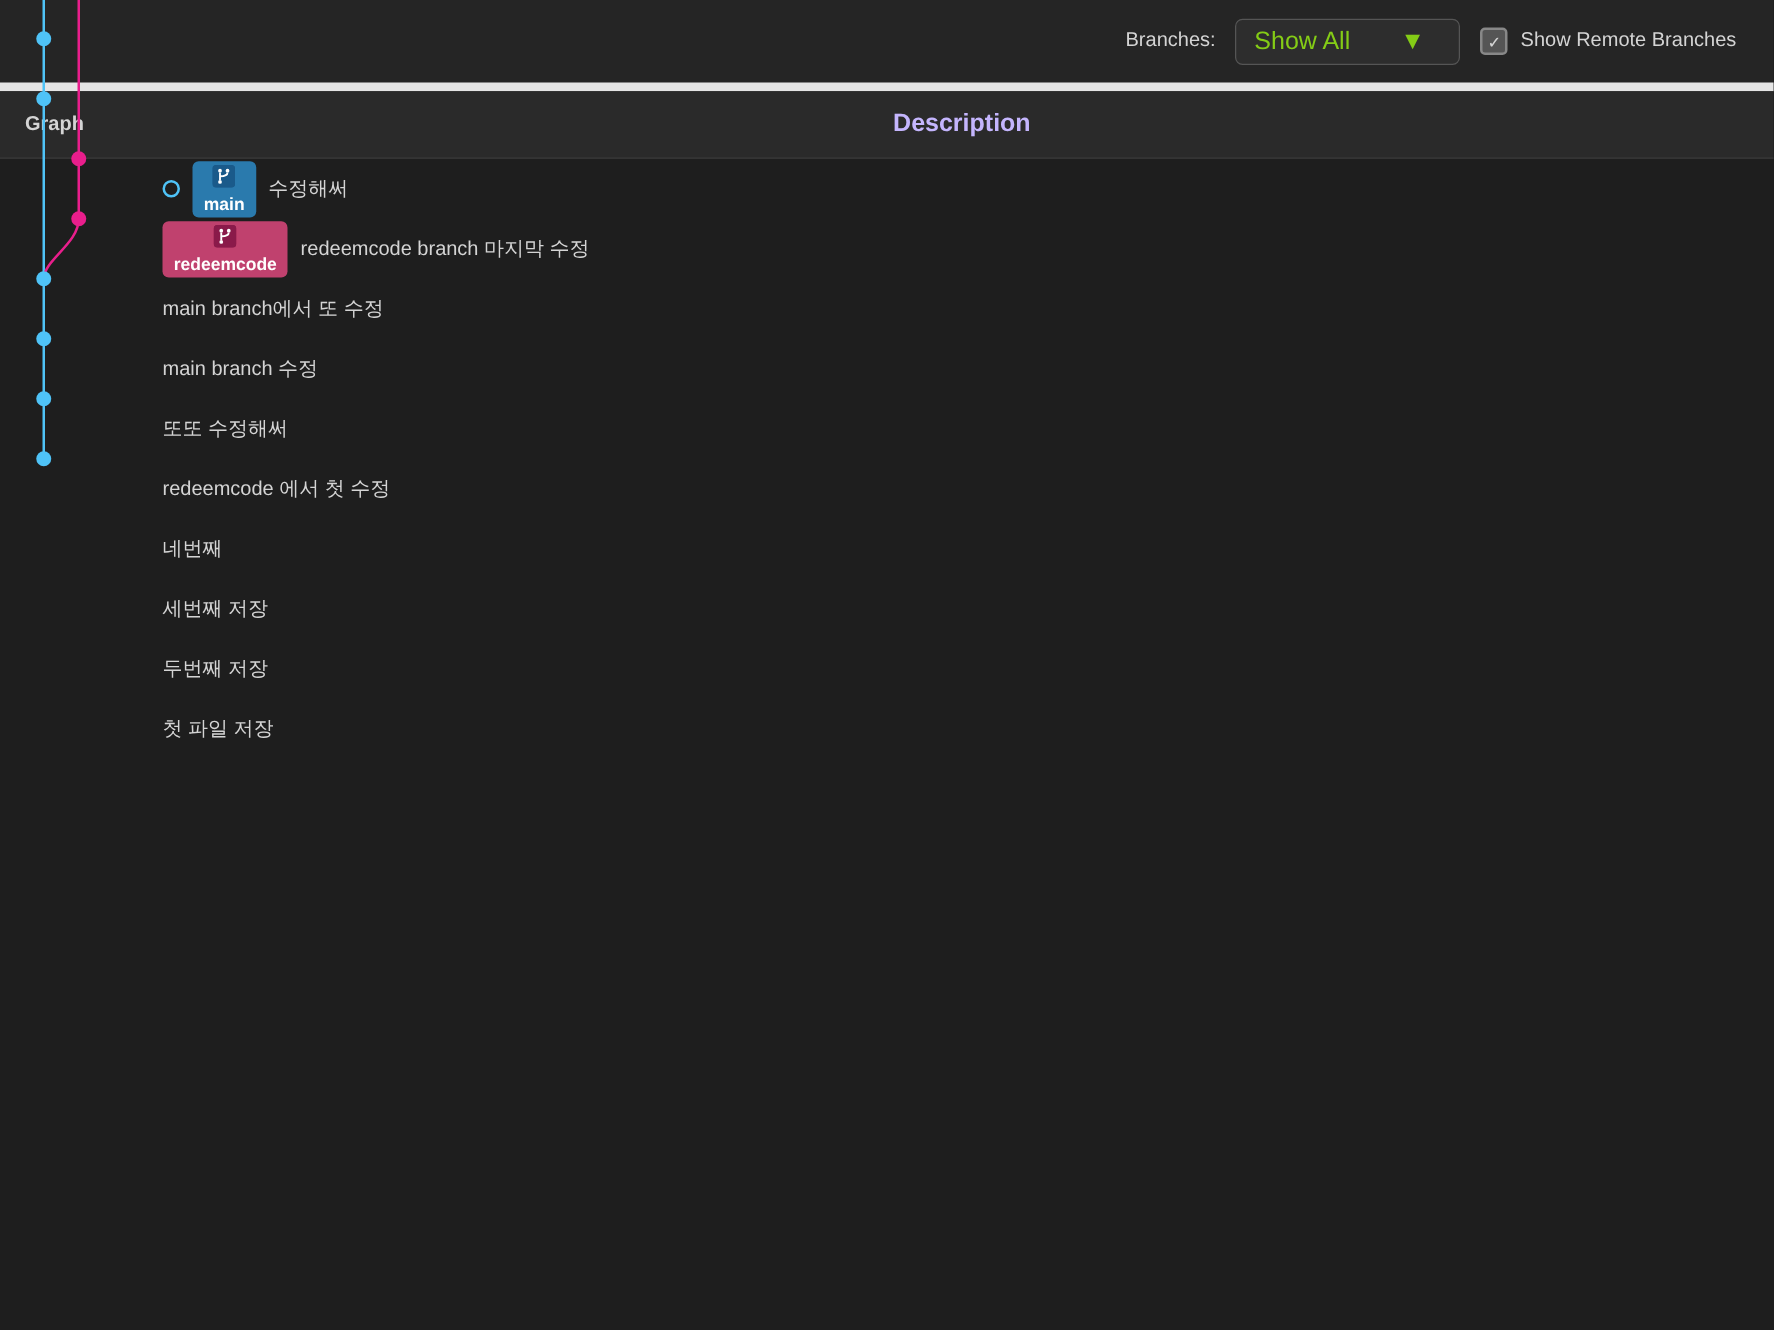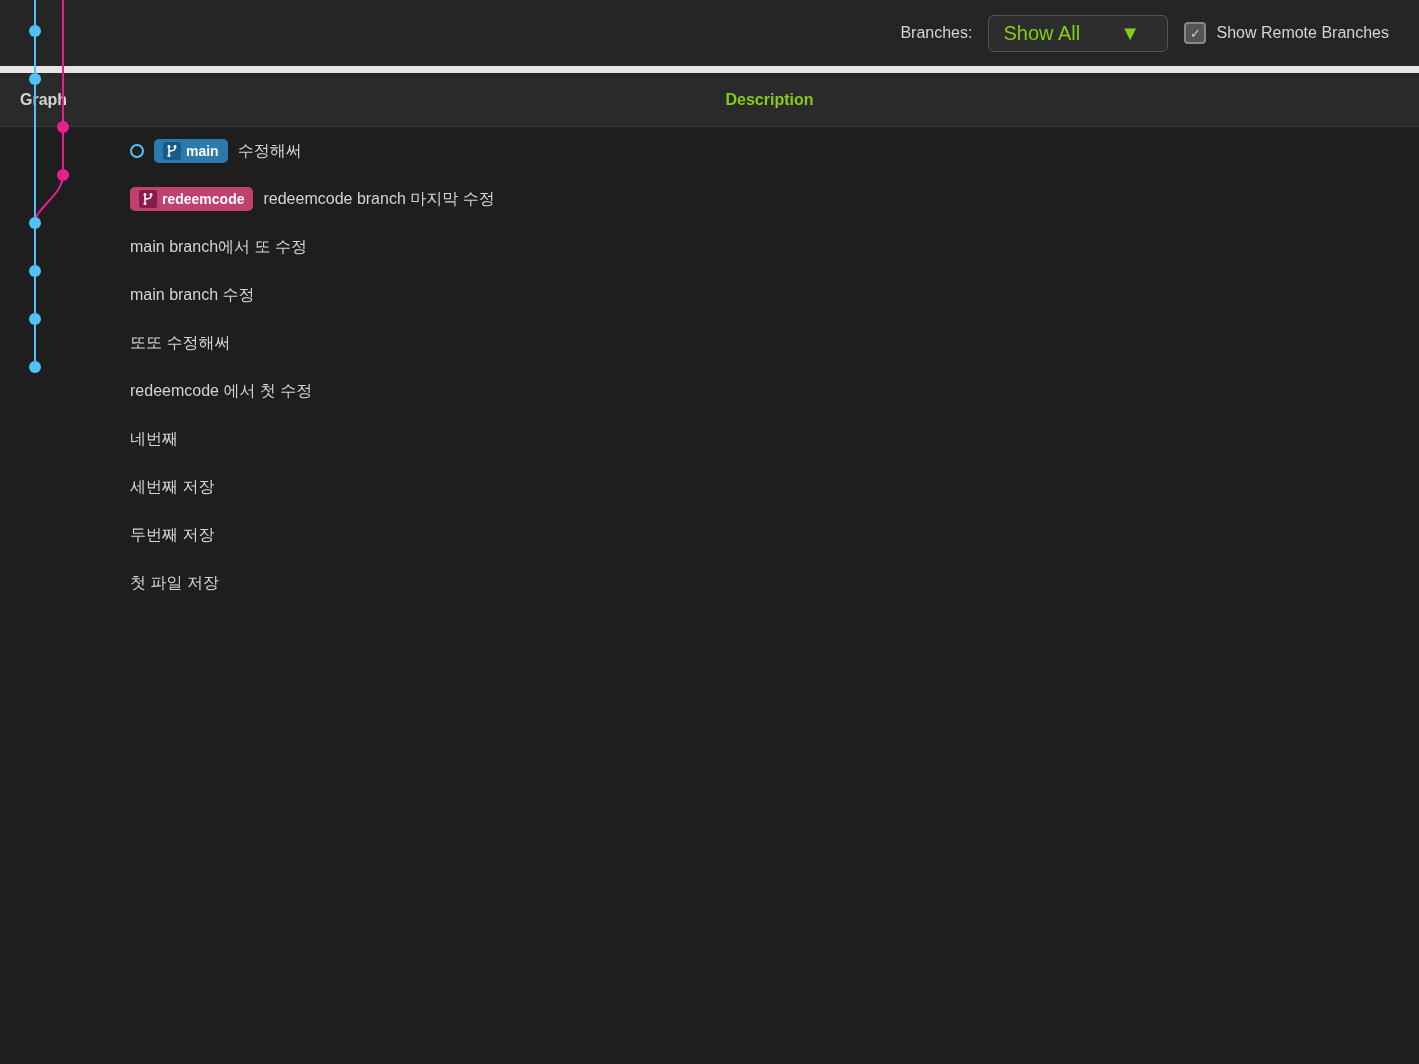--- a/index.html
+++ b/index.html
@@ -104,23 +104,23 @@
       min-width: 120px;
       padding-left: 20px;
       font-size: 16px;
       font-weight: 700;
       color: #d4d4d4;
     }
 
     .col-description {
       flex: 1;
       text-align: center;
-      font-size: 16px;
+      font-size: 20px;
       font-weight: 700;
-      color: #84cc16;
+      color: #c4b5fd;
     }
 
     
     .content-area {
       display: flex;
       flex-direction: column;
     }
 
     .commit-row {
       display: flex;
@@ -148,20 +148,21 @@
 
     
     .badge {
       display: inline-flex;
       align-items: center;
       gap: 5px;
       border-radius: 5px;
       padding: 3px 9px;
       font-size: 14px;
       font-weight: 600;
+      flex-direction: column;
     }
 
     .badge-main {
       background-color: #2a7aad;
       color: #fff;
     }
 
     .badge-redeemcode {
       background-color: #c0416e;
       color: #fff;

